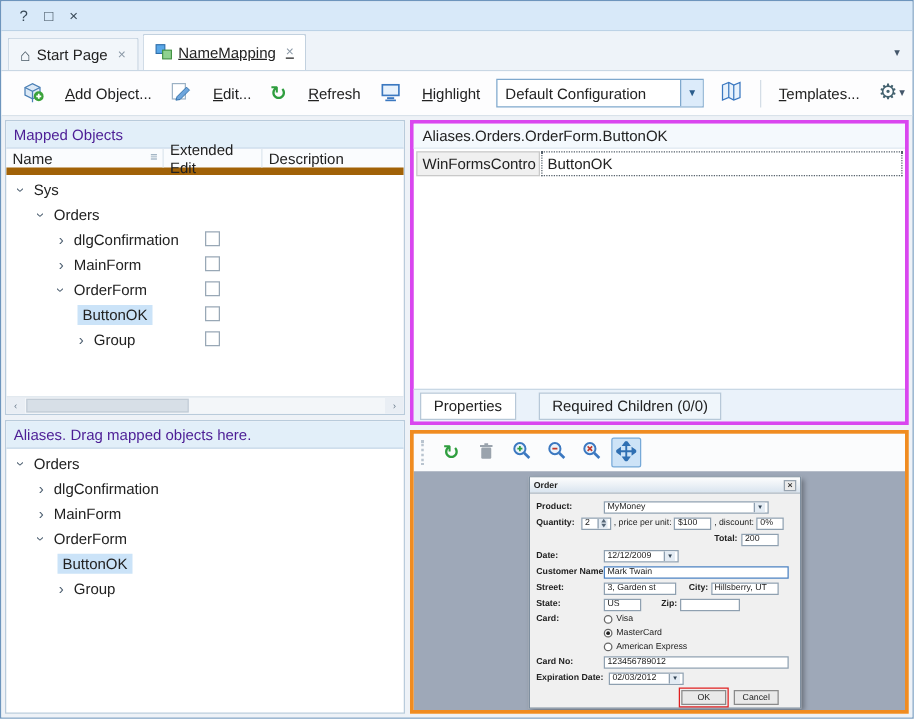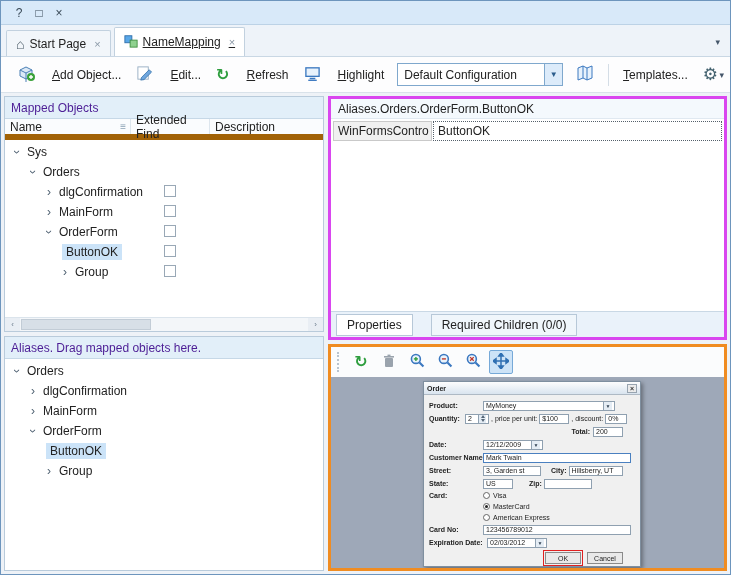--- a/index.html
+++ b/index.html
@@ -231,21 +231,21 @@
       <div class="panel mapped-panel">
         <div class="panel-header">
           <span>Mapped Objects</span>
         </div>
         <div class="col-headers">
           <div class="col col-name">
             <span>Name</span>
             <span class="sort-glyph">≡</span>
           </div>
           <div class="col col-ef">
-            <span>Extended Find</span>
+            <span>Extended Edit</span>
           </div>
           <div class="col col-desc">
             <span>Description</span>
           </div>
         </div>
         <div class="tree" id="mapped-tree">
             <div class="tree-row">
               <span class="expander expanded" style="margin-left: 6px;">›</span>
               <span class="tree-label">Sys</span>
             </div>

